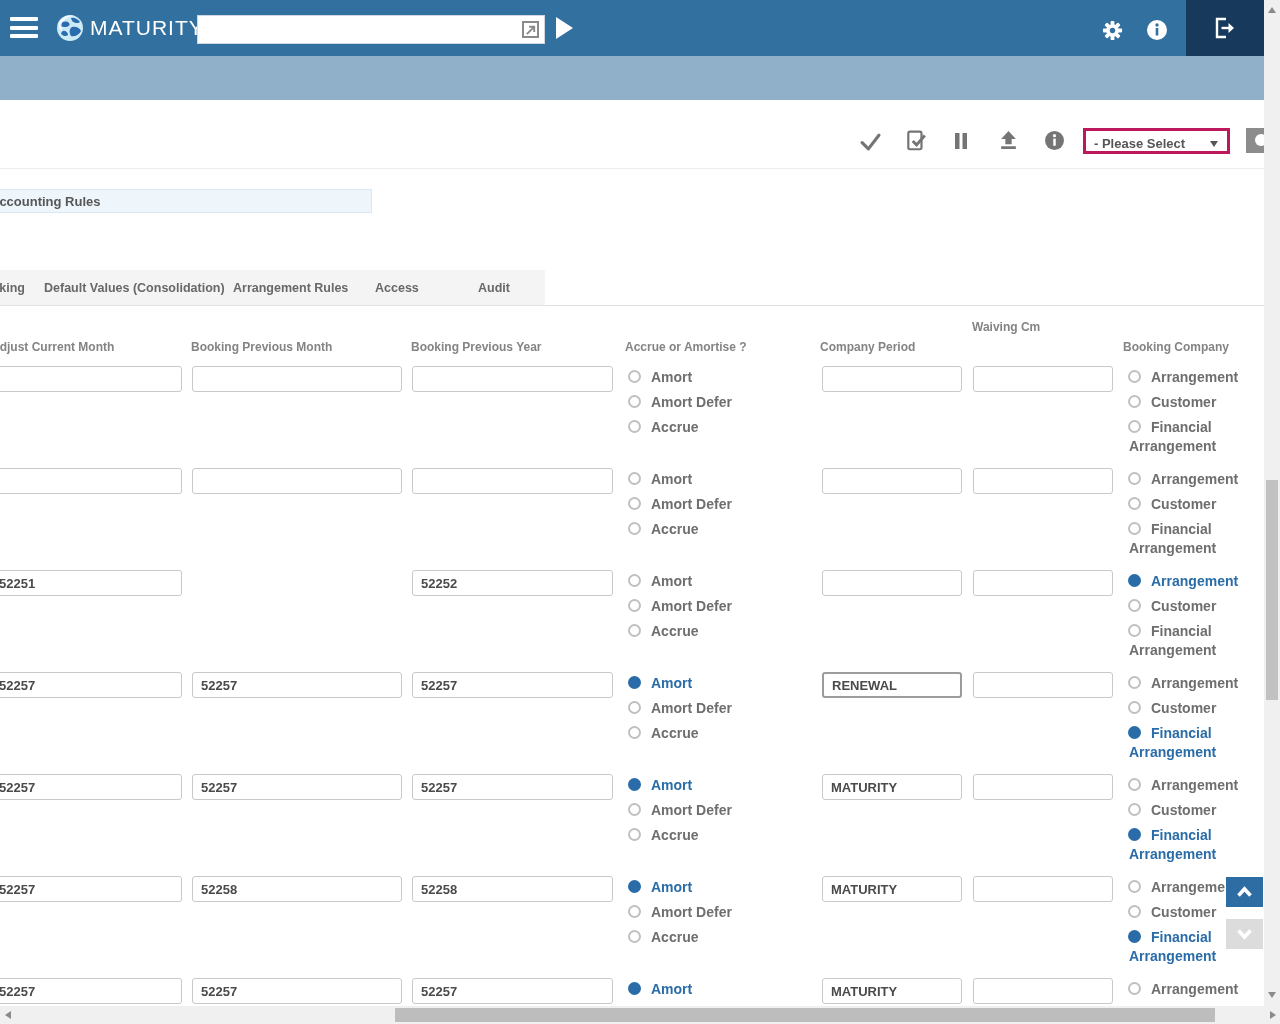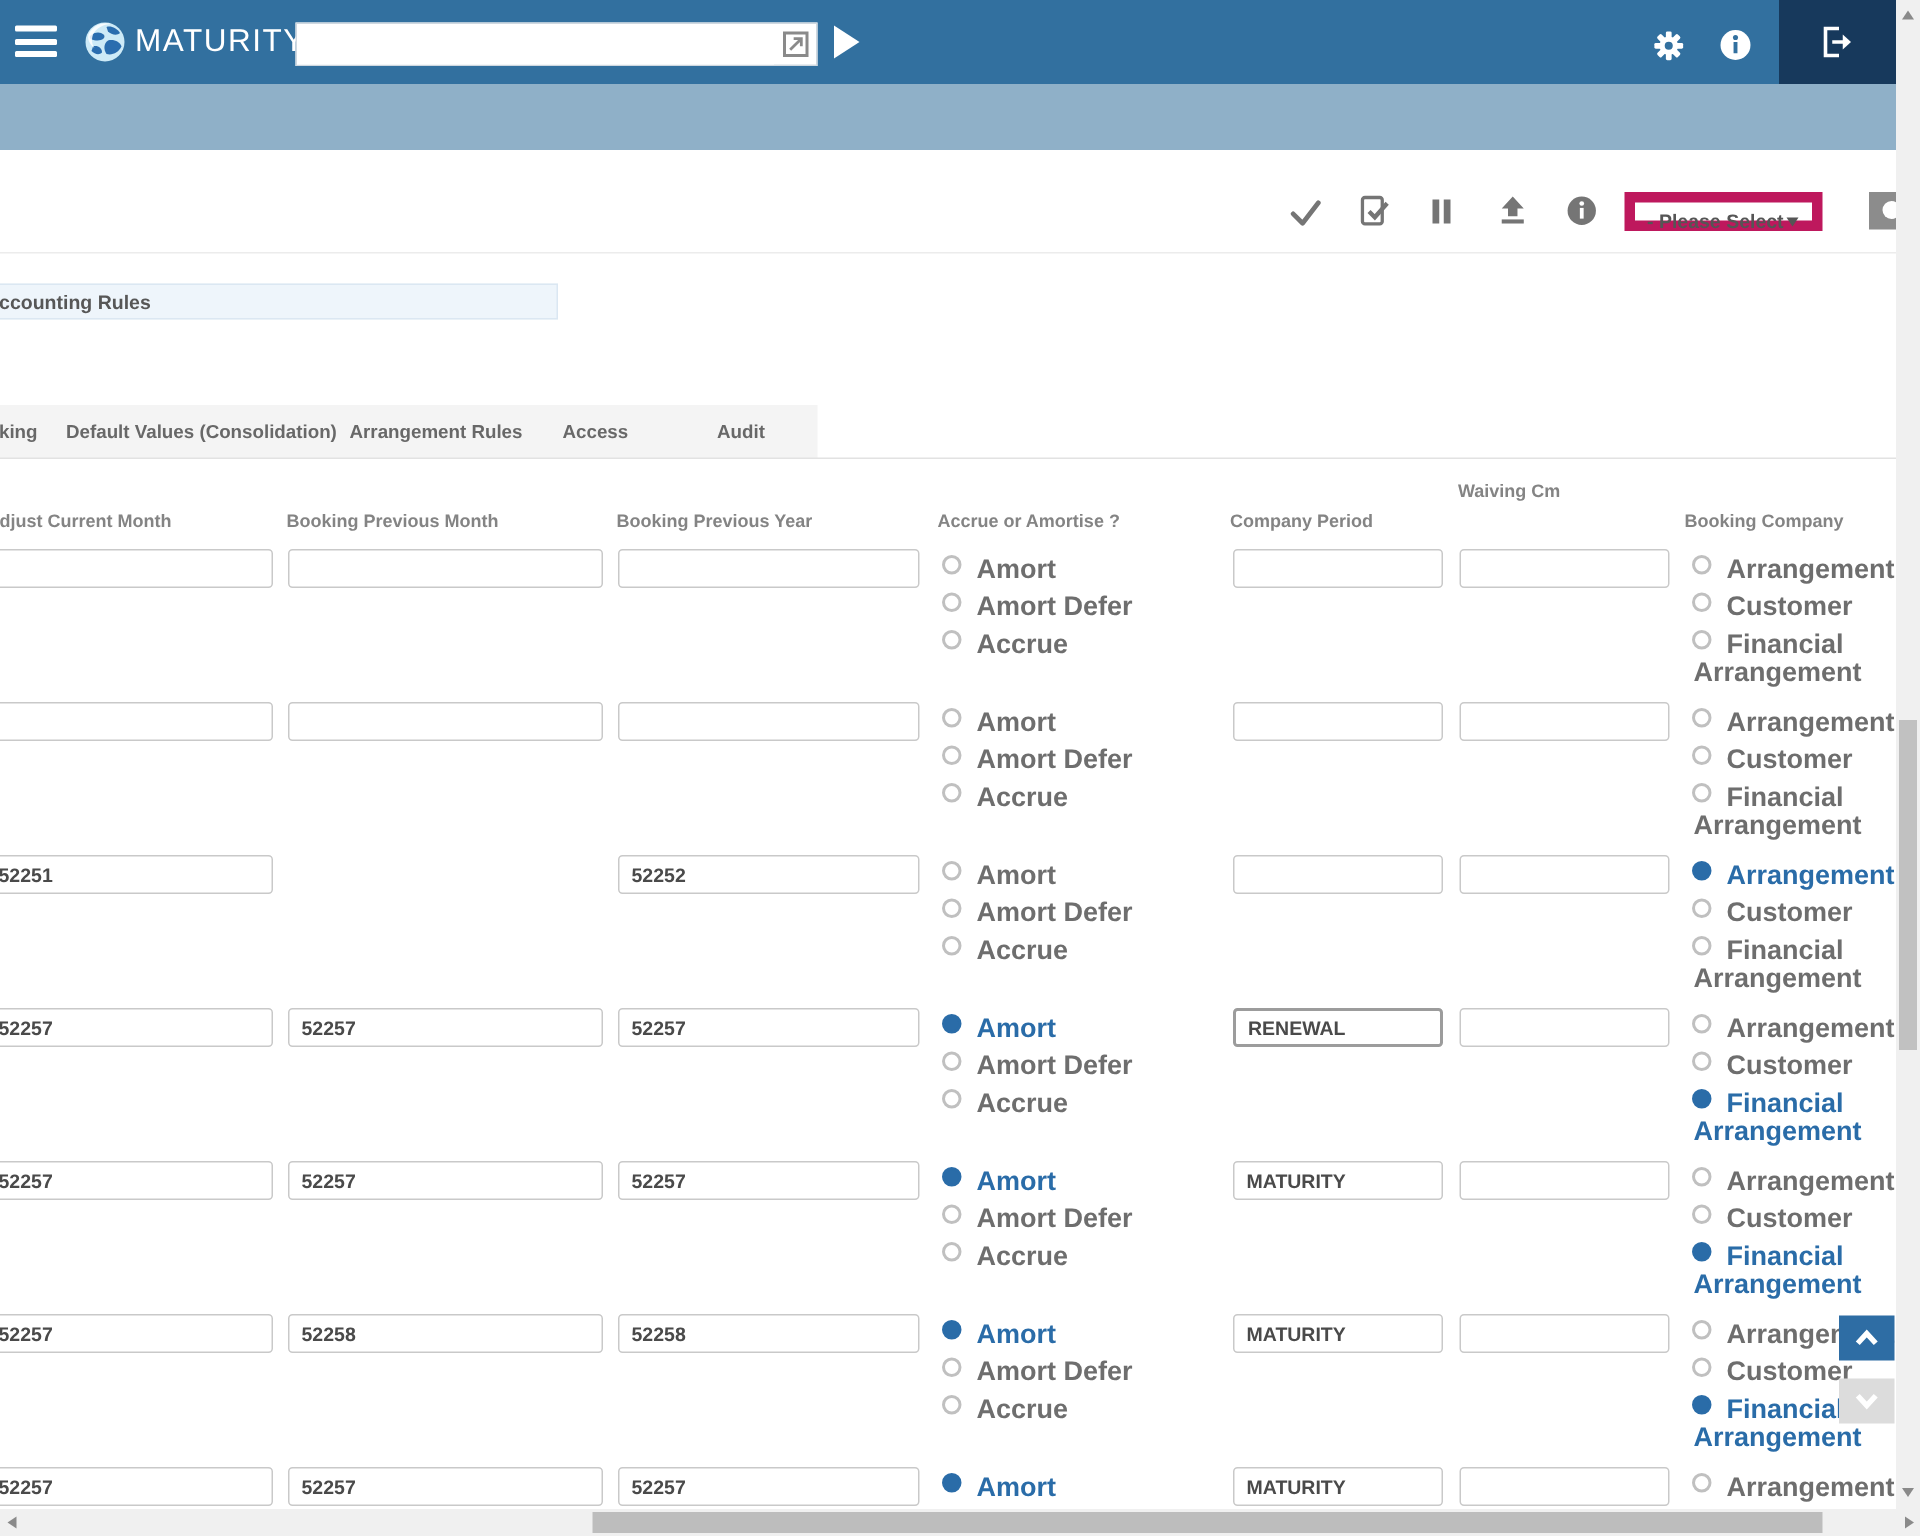--- a/index.html
+++ b/index.html
@@ -24,22 +24,22 @@
   .playbtn{position:absolute;left:556px;top:17px;width:0;height:0;cursor:pointer;
            border-top:11px solid transparent;border-bottom:11px solid transparent;border-left:17px solid #fff;}
   .hicon{position:absolute;top:19px;cursor:pointer;}
   .signout{position:absolute;left:1186px;top:0;width:78px;height:56px;background:#17395c;cursor:pointer;
            display:flex;align-items:center;justify-content:center;}
   .subband{position:absolute;left:0;top:56px;width:1264px;height:44px;background:#8fb0c8;}
 
   
   .ticon{position:absolute;cursor:pointer;}
   .toolbar-sep{position:absolute;left:0;top:168px;width:1264px;height:1px;background:#ececec;}
-  .dropdown{position:absolute;left:1083px;top:128px;width:132px;height:26px;background:#fff;
-            border:7px solid #be185d;box-sizing:border-box;cursor:pointer;}
+  .dropdown{position:absolute;left:1083px;top:128px;width:147px;height:26px;background:#fff;
+            border:3px solid #be185d;box-sizing:border-box;cursor:pointer;}
   .dropdown .val{position:absolute;left:8px;top:5px;font-size:13px;font-weight:bold;color:#555;}
   .dropdown .caret{position:absolute;right:9px;top:10px;width:0;height:0;
                    border-left:4px solid transparent;border-right:4px solid transparent;border-top:6px solid #555;}
   .cutbtn{position:absolute;left:1246px;top:128px;width:18px;height:25px;background:#8c8c8c;
           overflow:hidden;cursor:pointer;}
   .cutbtn i{position:absolute;left:9px;top:6px;width:12px;height:12px;border-radius:50%;background:#fff;}
 
   
   .titlebar{position:absolute;left:-30px;top:189px;width:402px;height:24px;background:#eef5fb;
             border:1px solid #dbe7f2;box-sizing:border-box;}
@@ -51,21 +51,21 @@
 
   
   #plane{position:absolute;left:0;top:0;width:1280px;height:1024px;}
   .colhead{position:absolute;font-size:12px;font-weight:bold;color:#848484;white-space:nowrap;}
   .cell{position:absolute;height:26px;box-sizing:border-box;border:1px solid #c9c9c9;border-radius:3px;
         padding:0 8px;font:bold 13px "Liberation Sans",sans-serif;color:#4a4a4a;background:#fff;outline:none;}
   .cell-focused{border:2px solid #9c9c9c;}
   .radio{position:absolute;width:13px;height:13px;box-sizing:border-box;border:2px solid #c0c0c0;
          border-radius:50%;background:#fff;cursor:pointer;}
   .radio-sel{background:#2a6ca8;border-color:#2a6ca8;}
-  .rlabel{position:absolute;font-size:18px;font-weight:bold;color:#6e6e6e;white-space:nowrap;}
+  .rlabel{position:absolute;font-size:14px;font-weight:bold;color:#6e6e6e;white-space:nowrap;}
   .rlabel-sel{color:#2a6ca8;}
 
   
   .fab{position:absolute;left:1226px;width:37px;height:30px;display:flex;align-items:center;justify-content:center;cursor:pointer;z-index:40;}
   .fab-up{top:877px;background:#2e6da4;}
   .fab-down{top:919px;background:#dcdcdc;}
 
   
   .vtrack{position:absolute;left:1264px;top:0;width:16px;height:1006px;background:#f0f0f0;z-index:50;}
   .vthumb{position:absolute;left:2px;top:480px;width:12px;height:220px;background:#c1c1c1;cursor:pointer;}

